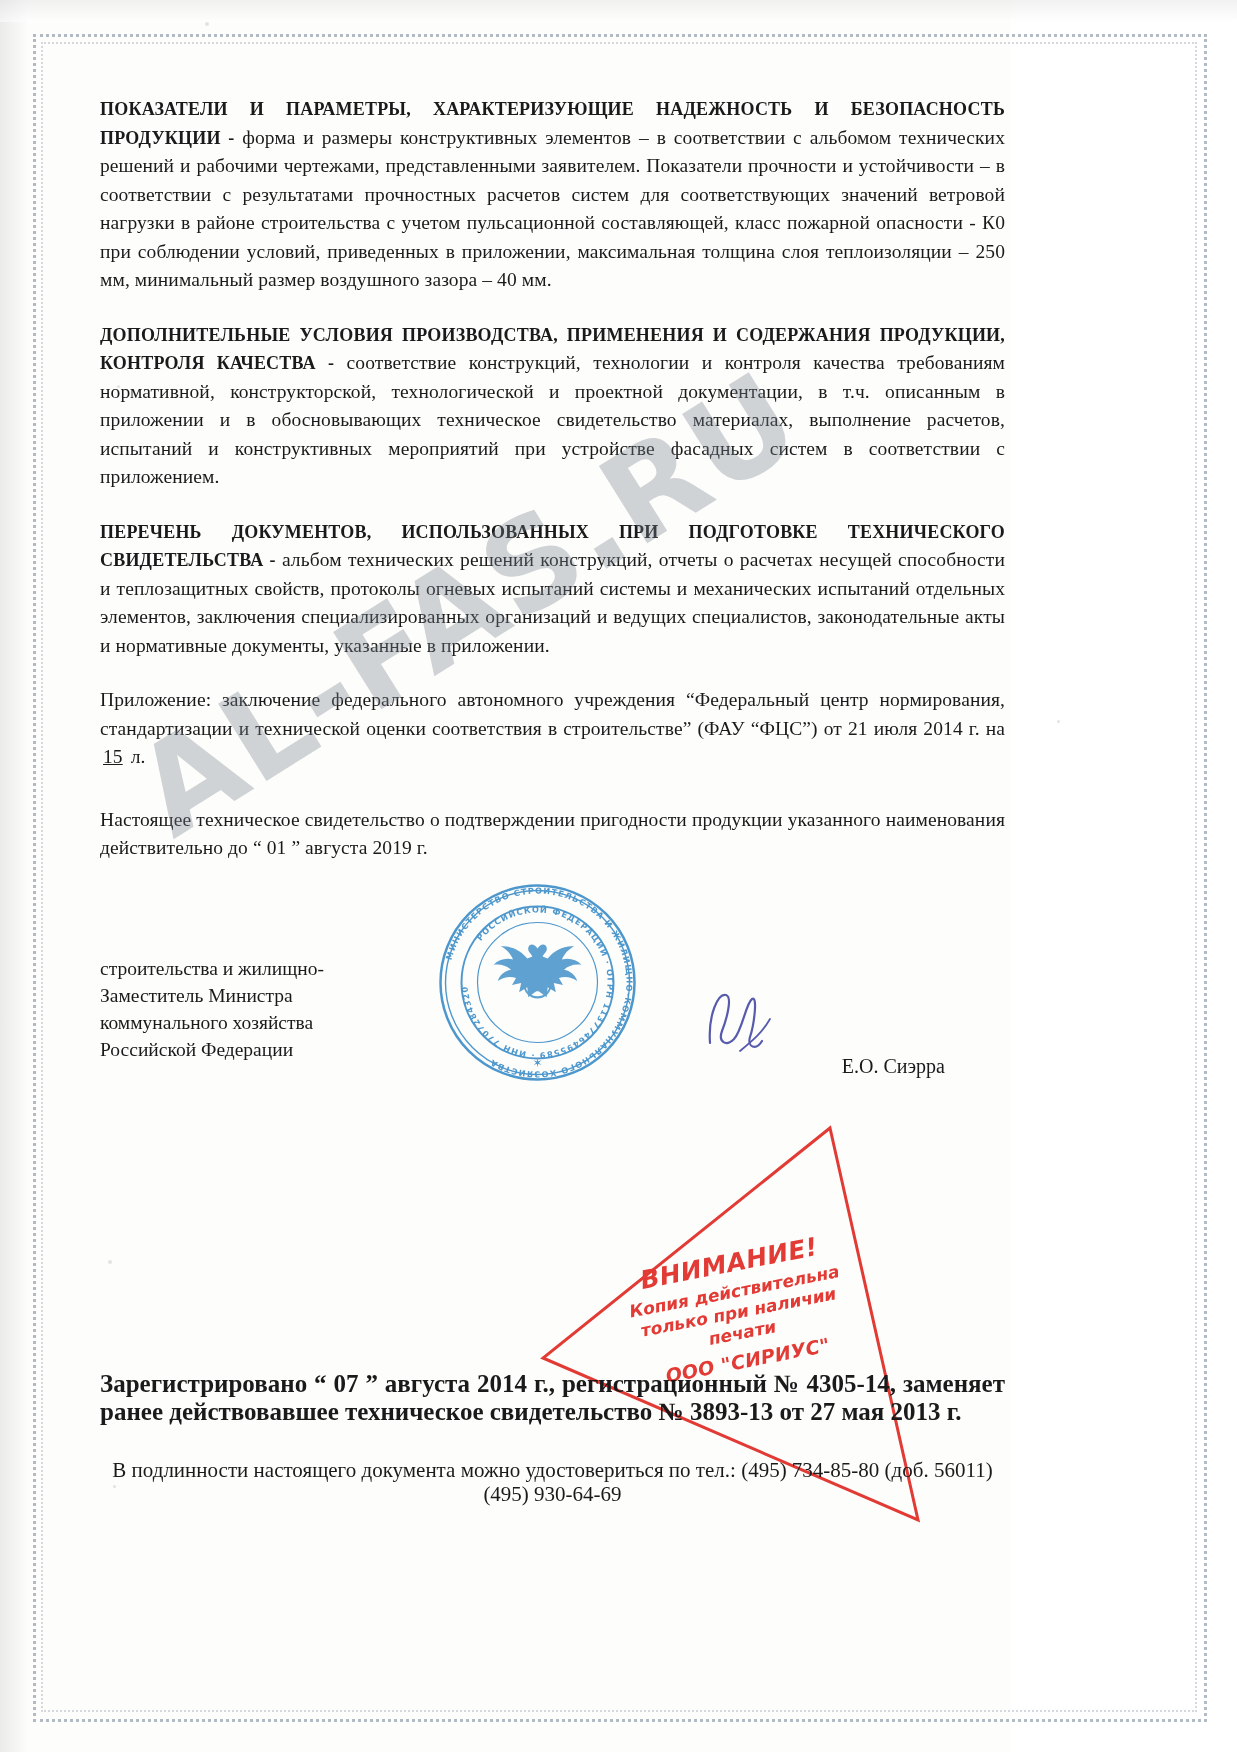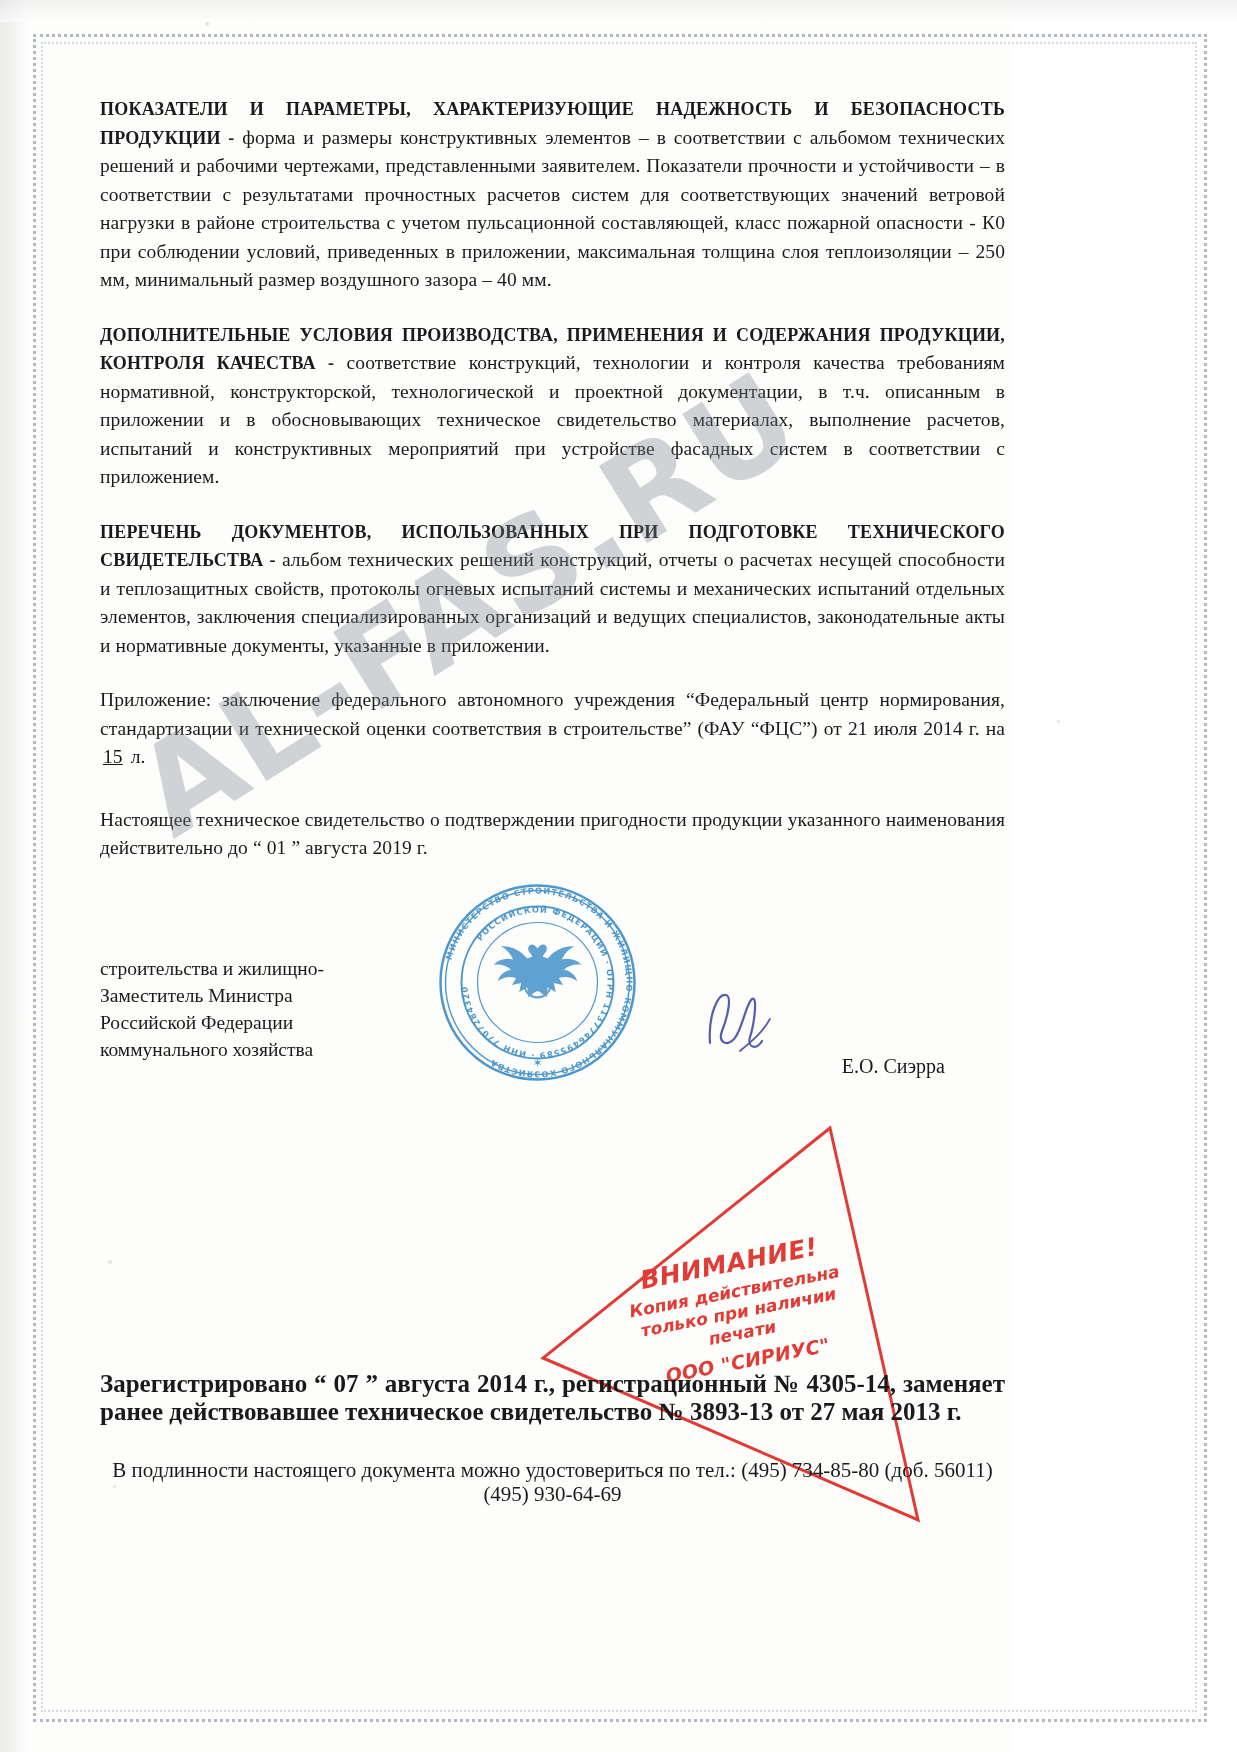--- a/index.html
+++ b/index.html
@@ -224,22 +224,22 @@
       <span>01</span>
       <span>”  августа   2019 г.</span>
     </p>
 
   </div>
 
   <div class="sign-block">
     <div class="sign-left">
       <div>строительства и жилищно-</div>
       <div>Заместитель Министра</div>
+      <div>коммунального хозяйства</div>
       <div>Российской Федерации</div>
-      <div>коммунального хозяйства</div>
     </div>
     <div class="sign-name">Е.О. Сиэрра</div>
   </div>
 
   <div class="seal">
     <svg width="215" height="215" viewBox="0 0 215 215" xmlns="http://www.w3.org/2000/svg">
       <defs>
         <path id="sealOuterPath" d="M107.5,107.5 m-89,0 a89,89 0 1,1 178,0 a89,89 0 1,1 -178,0"></path>
         <path id="sealInnerPath" d="M107.5,107.5 m-70,0 a70,70 0 1,1 140,0 a70,70 0 1,1 -140,0"></path>
       </defs>

